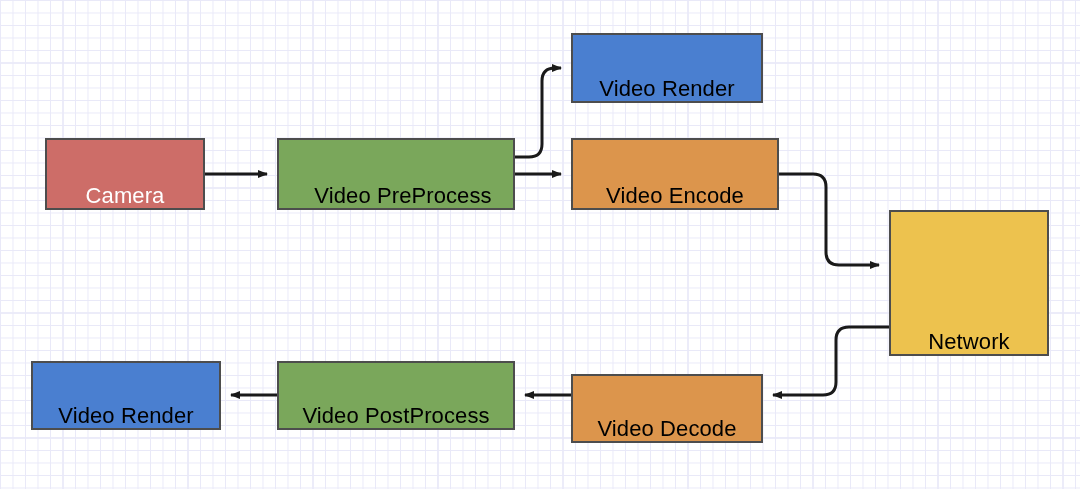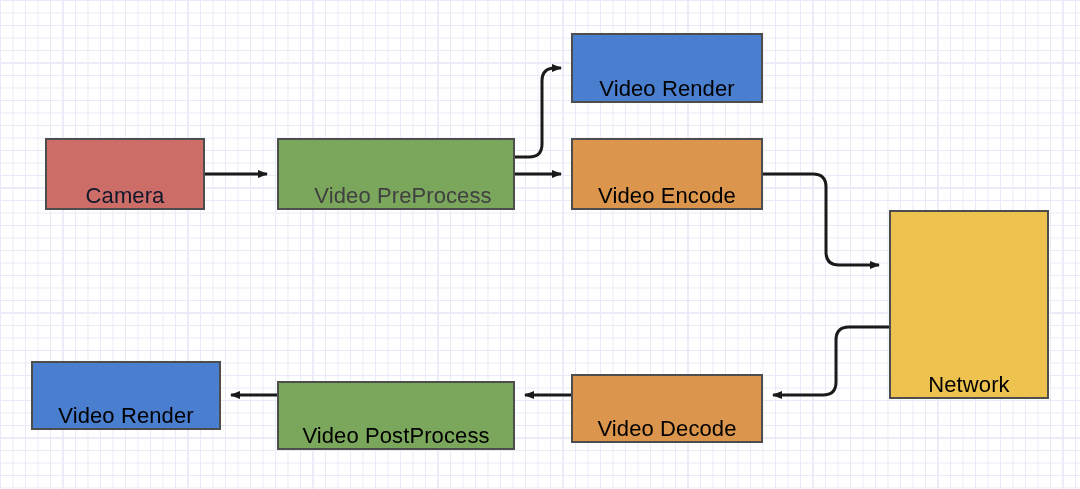--- a/index.html
+++ b/index.html
@@ -75,45 +75,45 @@
 
     <path d="M763,174 L813,174 Q826,174 826,187 L826,252 Q826,265 839,265 L879,265" fill="none" stroke="#1a1a1a" stroke-width="3" stroke-linejoin="round" marker-end="url(#arrowhead)"></path>
 
     <path d="M889,327 L849,327 Q836,327 836,340 L836,382 Q836,395 823,395 L773,395" fill="none" stroke="#1a1a1a" stroke-width="3" stroke-linejoin="round" marker-end="url(#arrowhead)"></path>
 
     <path d="M571,395 L525,395" fill="none" stroke="#1a1a1a" stroke-width="3" marker-end="url(#arrowhead)"></path>
 
     <path d="M277,395 L231,395" fill="none" stroke="#1a1a1a" stroke-width="3" marker-end="url(#arrowhead)"></path>
   </svg>
 
-  <div class="node" style="left: 45px; top: 138px; width: 160px; height: 72px; background-color: rgb(205, 109, 104); border-color: rgb(77, 77, 77); color: #0f172a;">
+  <div class="node" style="left: 45px; top: 138px; width: 160px; height: 72px; background-color: rgb(205, 109, 104); border-color: rgb(77, 77, 77); color: #ffffff;">
     <span class="node-label">Camera</span>
   </div>
 
-  <div class="node" style="left: 277px; top: 138px; width: 238px; height: 72px; background-color: rgb(122, 167, 91); border-color: rgb(77, 77, 77); color: #404040; padding-left: 14px;">
+  <div class="node" style="left: 277px; top: 138px; width: 238px; height: 72px; background-color: rgb(122, 167, 91); border-color: rgb(77, 77, 77); color: #000000; padding-left: 14px;">
     <span class="node-label">Video PreProcess</span>
   </div>
 
   <div class="node" style="left: 571px; top: 33px; width: 192px; height: 70px; background-color: rgb(74, 127, 208); border-color: rgb(77, 77, 77); color: rgb(0, 0, 0);">
     <span class="node-label">Video Render</span>
   </div>
 
-  <div class="node" style="left: 571px; top: 138px; width: 192px; height: 72px; background-color: rgb(220, 149, 76); border-color: rgb(77, 77, 77); color: rgb(0, 0, 0);">
+  <div class="node" style="left: 571px; top: 138px; width: 208px; height: 72px; background-color: rgb(220, 149, 76); border-color: rgb(77, 77, 77); color: rgb(0, 0, 0);">
     <span class="node-label">Video Encode</span>
   </div>
 
-  <div class="node" style="left: 889px; top: 210px; width: 160px; height: 189px; background-color: rgb(237, 194, 78); border-color: rgb(77, 77, 77); color: rgb(0, 0, 0);">
+  <div class="node" style="left: 889px; top: 210px; width: 160px; height: 146px; background-color: rgb(237, 194, 78); border-color: rgb(77, 77, 77); color: rgb(0, 0, 0);">
     <span class="node-label">Network</span>
   </div>
 
   <div class="node" style="left: 571px; top: 374px; width: 192px; height: 69px; background-color: rgb(220, 149, 76); border-color: rgb(77, 77, 77); color: rgb(0, 0, 0);">
     <span class="node-label">Video Decode</span>
   </div>
 
-  <div class="node" style="left: 277px; top: 381px; width: 238px; height: 69px; background-color: rgb(122, 167, 91); border-color: rgb(77, 77, 77); color: rgb(0, 0, 0);">
+  <div class="node" style="left: 277px; top: 361px; width: 238px; height: 69px; background-color: rgb(122, 167, 91); border-color: rgb(77, 77, 77); color: rgb(0, 0, 0);">
     <span class="node-label">Video PostProcess</span>
   </div>
 
   <div class="node" style="left: 31px; top: 361px; width: 190px; height: 69px; background-color: rgb(74, 127, 208); border-color: rgb(77, 77, 77); color: rgb(0, 0, 0);">
     <span class="node-label">Video Render</span>
   </div>
 
 </div>
 
 </body></html>

